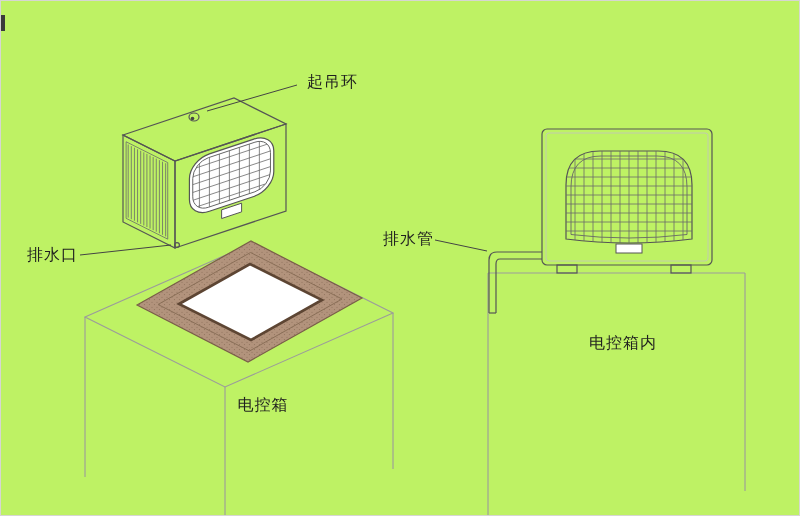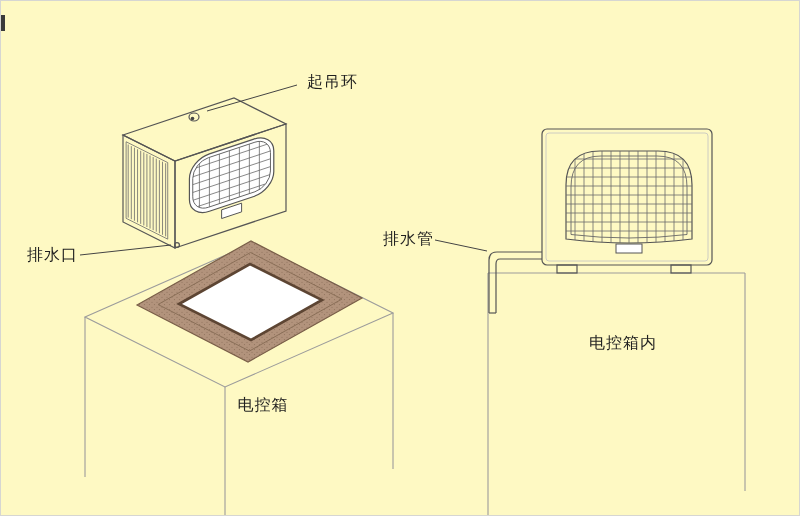--- a/index.html
+++ b/index.html
@@ -1,20 +1,20 @@
 <!DOCTYPE html>
 <html><head>
 <meta charset="utf-8">
 <style>
   html,body{margin:0;padding:0;background:#e9e9e9;}
   .page{
     position:relative;
     width:800px;height:516px;
     margin:0 auto;
-    background:#fef9c3;
+    background:#bef264;
     border:1px solid #d6d6d2;
     box-sizing:border-box;
     overflow:hidden;
     font-family:"Liberation Sans", sans-serif;
   }
   svg{display:block;}
   text{
     font-family:"Liberation Sans", sans-serif;
     font-size:16px;
     letter-spacing:1px;

